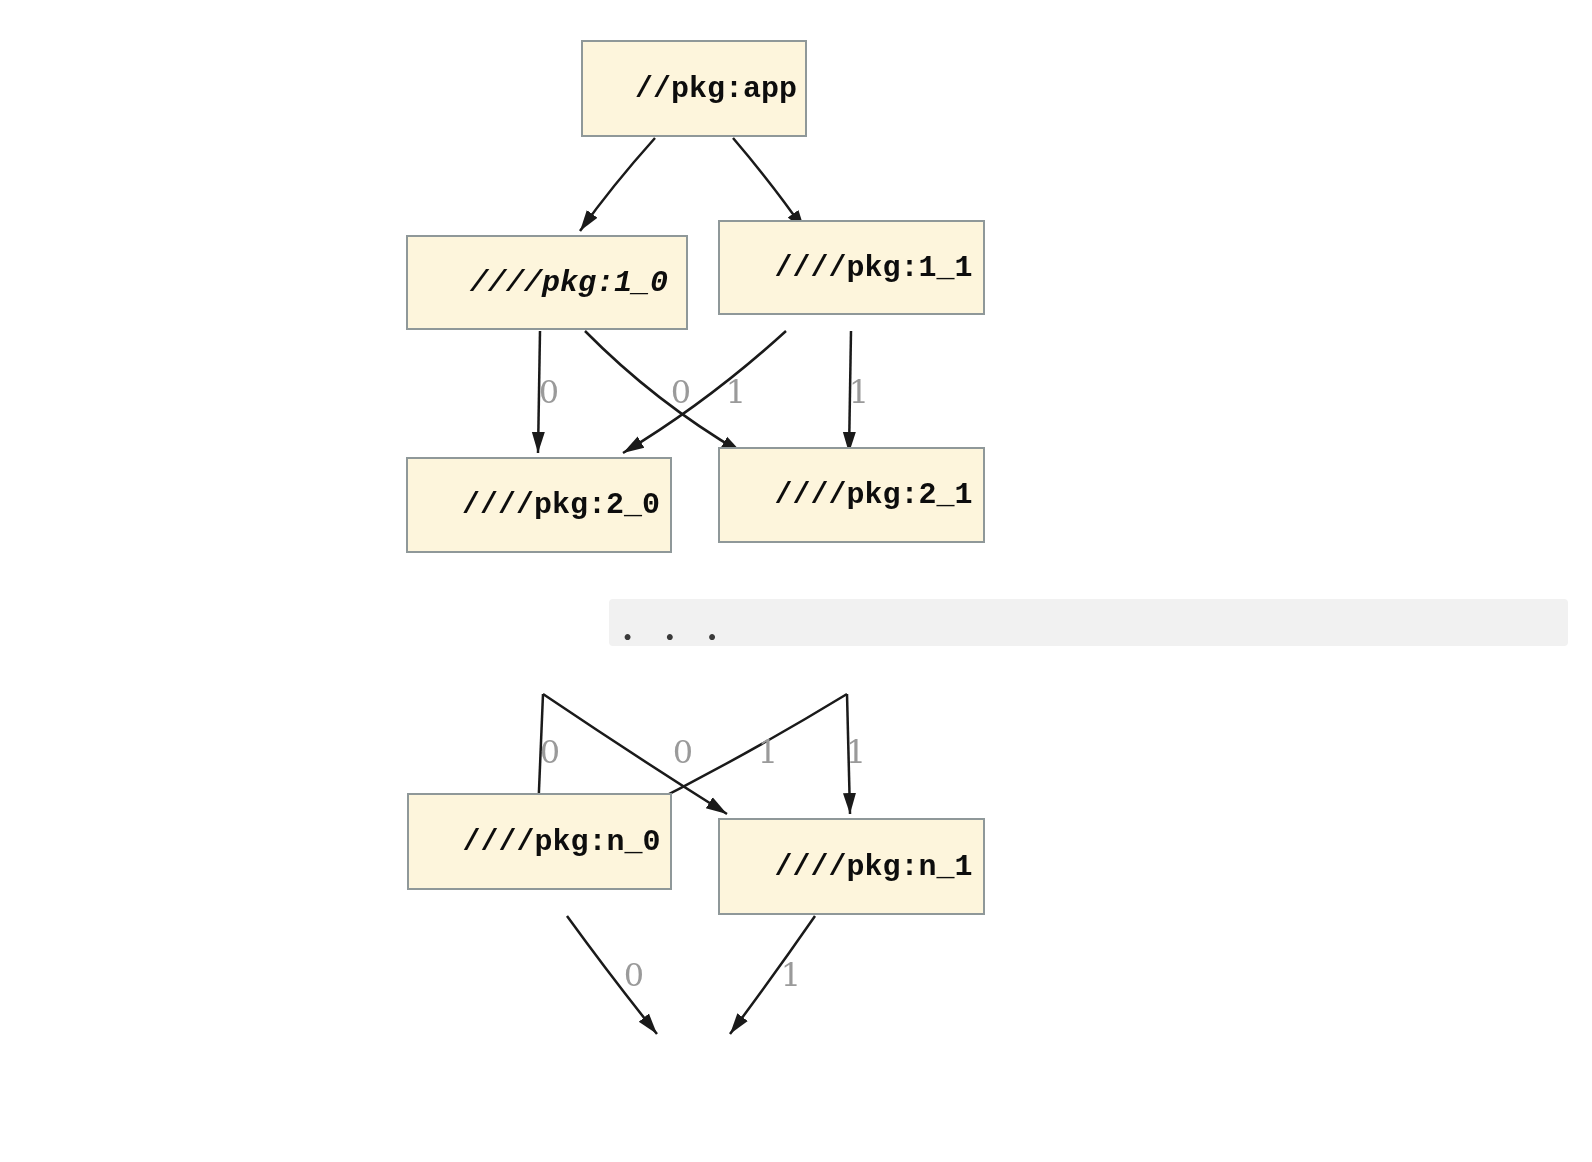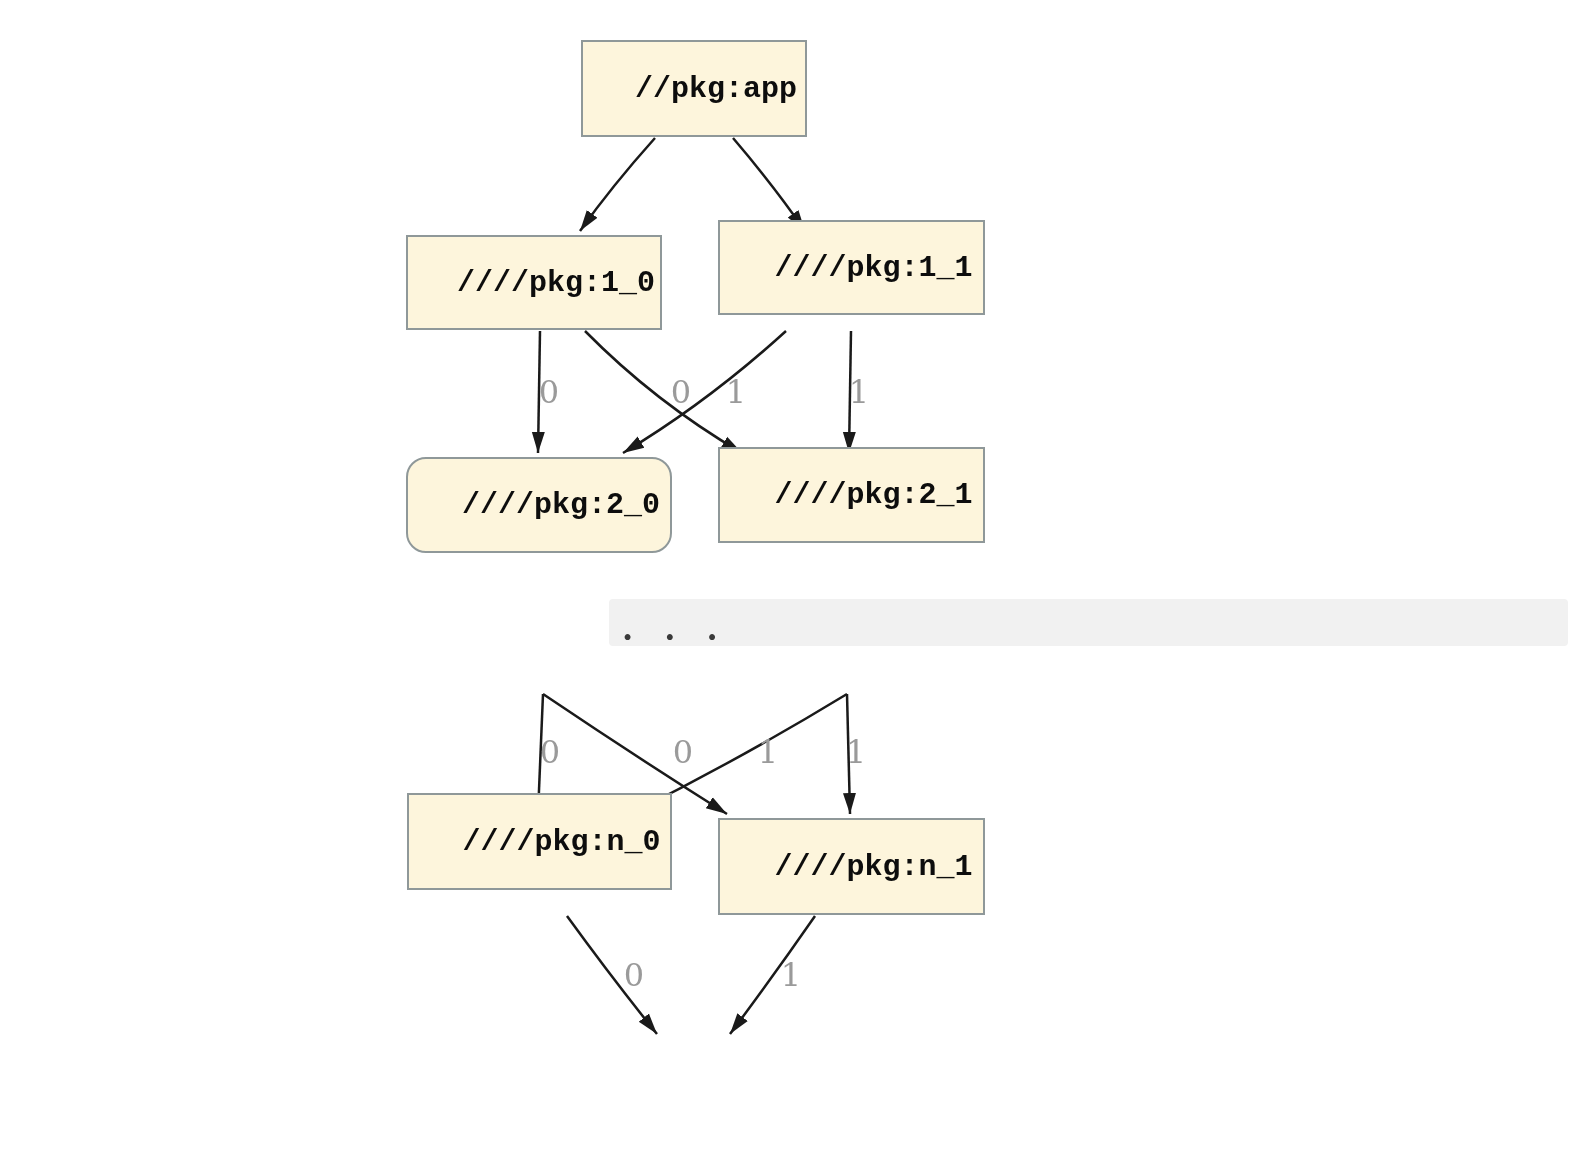--- a/index.html
+++ b/index.html
@@ -40,23 +40,23 @@
   }
   .node-label {
     font-family: "Liberation Mono", monospace;
     font-weight: bold;
     font-size: 30px;
     color: #0d0d0d;
     white-space: pre;
   }
   
   .node-app  { left: 581px; top:   40px; width: 226px; height: 97px; }
-  .node-1-0  { left: 406px; top:  235px; width: 256px; height: 95px; }
+  .node-1-0  { left: 406px; top:  235px; width: 282px; height: 95px; font-style: italic; }
   .node-1-1  { left: 718px; top:  220px; width: 267px; height: 95px; }
-  .node-2-0  { left: 406px; top:  457px; width: 266px; height: 96px; border-radius: 20px; }
+  .node-2-0  { left: 406px; top:  457px; width: 266px; height: 96px; }
   .node-2-1  { left: 718px; top:  447px; width: 267px; height: 96px; }
   .node-n-0  { left: 407px; top:  793px; width: 265px; height: 97px; }
   .node-n-1  { left: 718px; top:  818px; width: 267px; height: 97px; }
   .node-dep  { left: 581px; top: 1038px; width: 226px; height: 97px; }
 
   .ellipsis-band {
     position: absolute;
     left: 609px; top: 599px;
     width: 959px; height: 47px;
     background: #f1f1f1;

